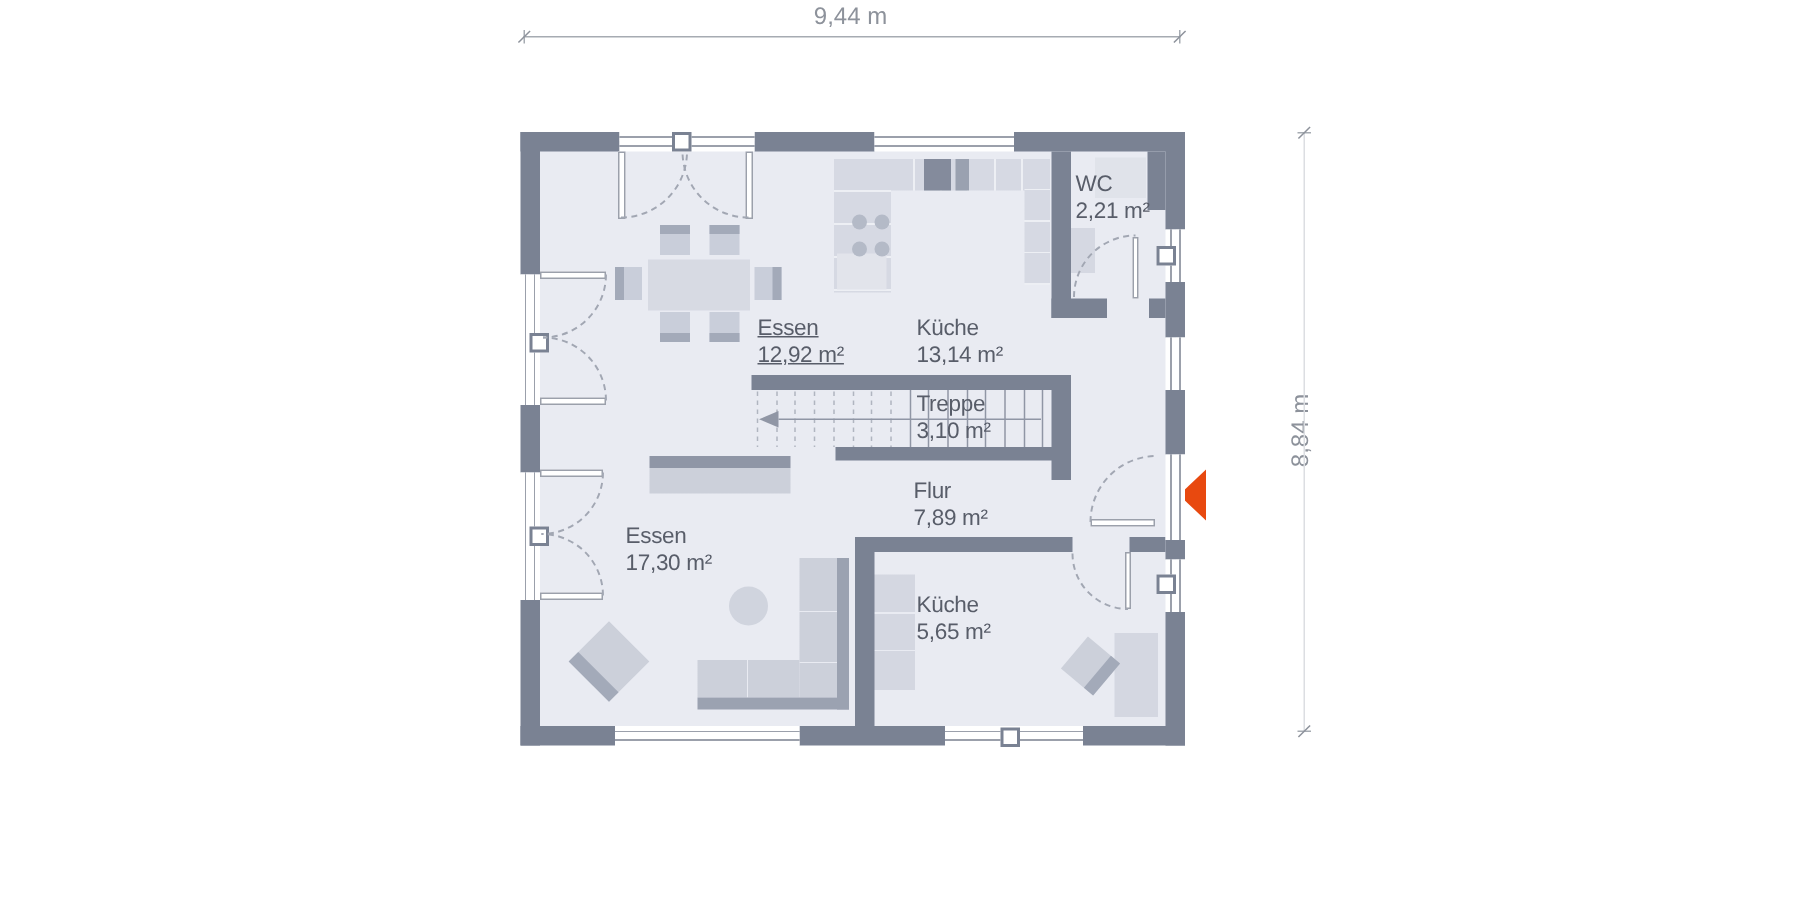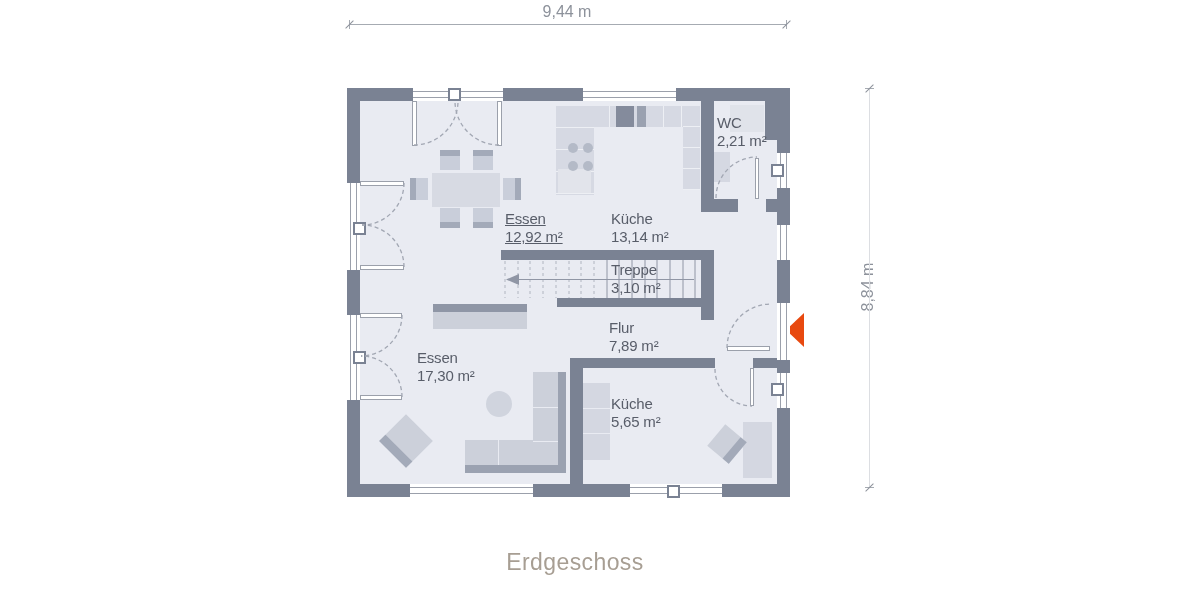--- a/index.html
+++ b/index.html
@@ -225,14 +225,13 @@
     <div class="rlabel" style="left:70px;top:261px;">
       <div>Essen</div>
       <div>17,30 m²</div>
     </div>
     <div class="rlabel" style="left:264px;top:307px;">
       <div>Küche</div>
       <div>5,65 m²</div>
     </div>
   </div>
 
-  <div class="title">Erdgeschoss</div>
 </div>
 
 </body></html>

